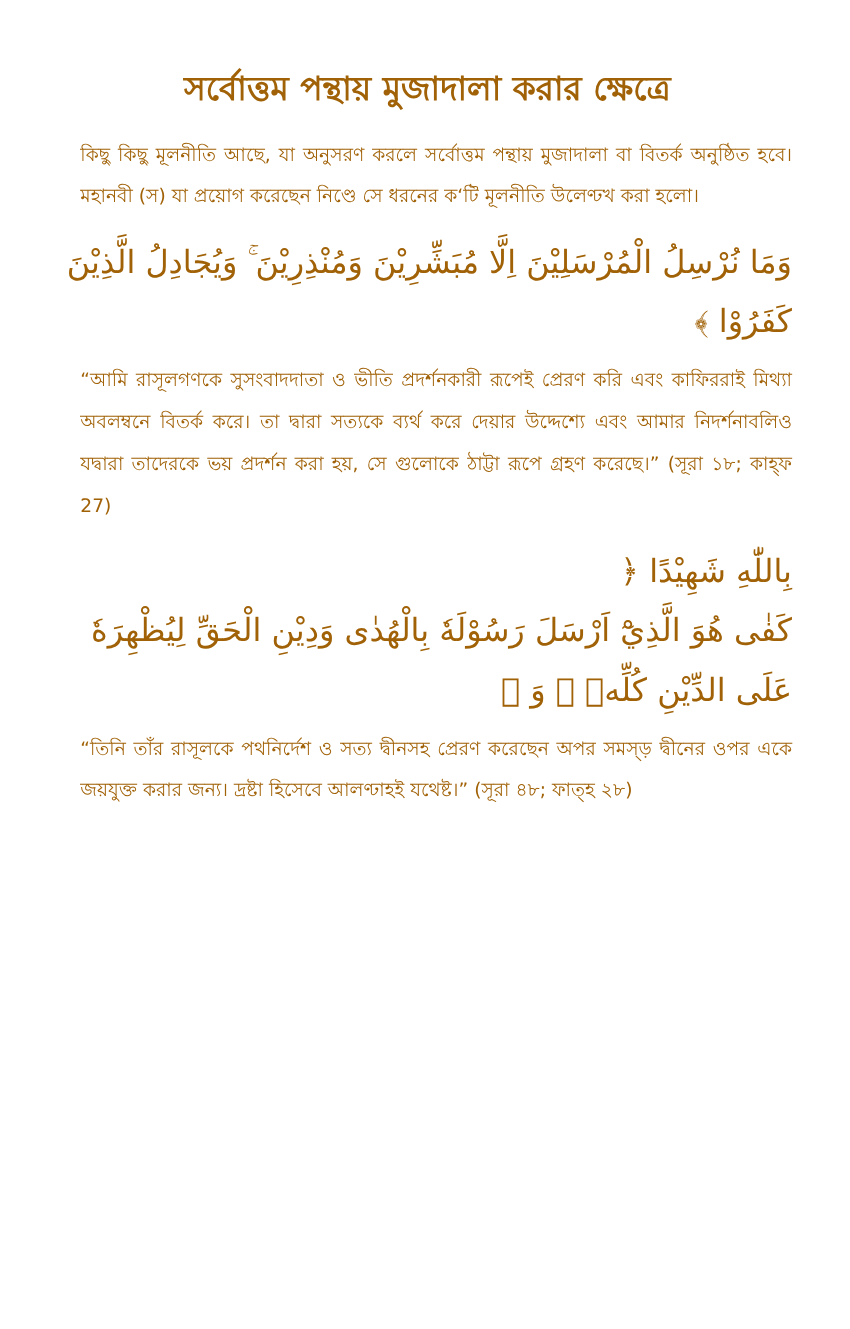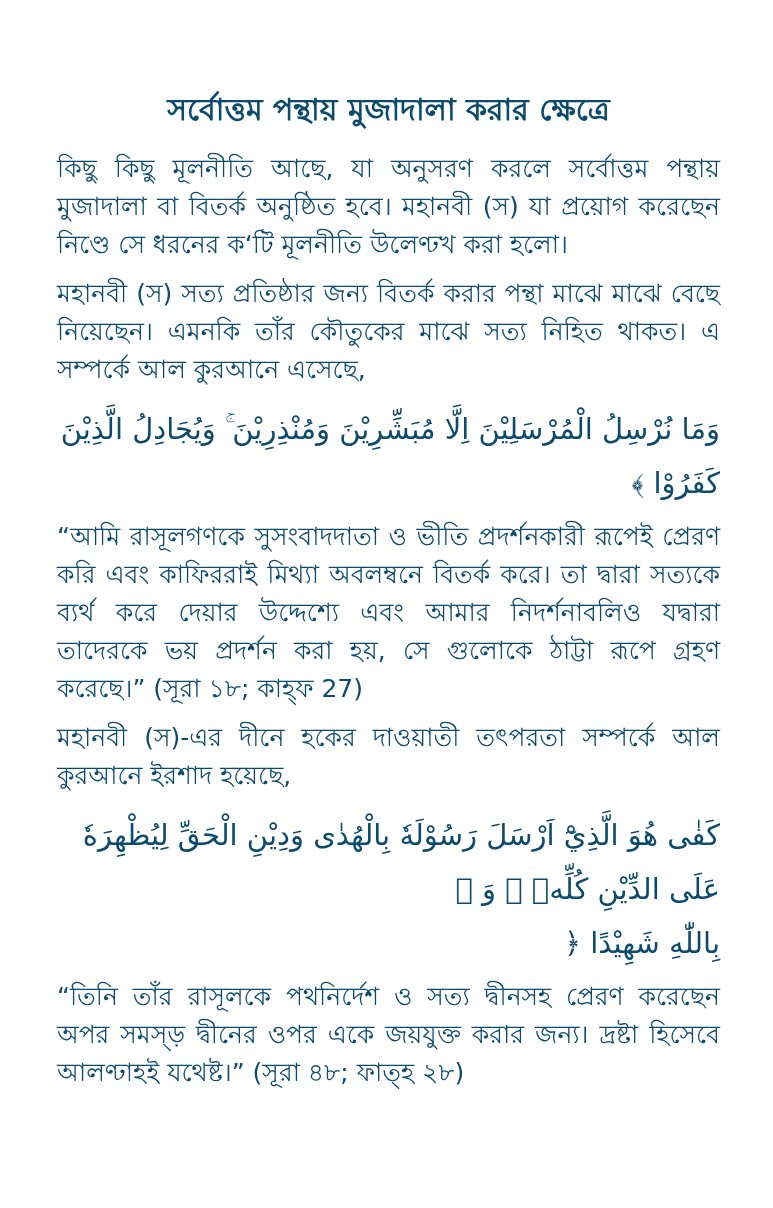--- a/index.html
+++ b/index.html
@@ -1,37 +1,37 @@
 <!DOCTYPE html>
 <html lang="bn"><head>
 <meta charset="utf-8">
 <style>
   html, body { margin:0; padding:0; background:#ffffff; }
   .page {
     position:relative;
     width:773px; height:1208px;
     background:#ffffff;
     box-sizing:border-box;
-    padding:84px 53px 0 57px;
+    padding:56px 53px 0 57px;
     display:flex; flex-direction:column;
     font-family:"DejaVu Sans", sans-serif;
-    color:#0c4a6e;
+    color:#a16207;
     overflow:hidden;
   }
   .title {
     font-size:30px; font-weight:bold;
     text-align:center;
     line-height:52px;
     margin:0 0 14px 0;
   }
   .tline { display:block; }
   .body {
-    font-size:25px; line-height:38px;
+    font-size:17px; line-height:38px;
     text-align:justify; text-justify:inter-word;
-    margin:0 0 11px 0;
+    margin:0 0 11px 16px;
   }
   .heading {
     font-size:25px; font-weight:bold;
     line-height:34px;
     margin:4px 0 12px 0;
   }
   .arabic {
     direction:rtl;
     text-align:right;
     font-size:29px; line-height:54px;
@@ -44,30 +44,28 @@
 
 <div class="page">
 
   <h1 class="title">
     <span class="tline">সর্বোত্তম পন্থায় মুজাদালা করার ক্ষেত্রে</span>
   </h1>
 
   <p class="body">কিছু কিছু মূলনীতি আছে, যা অনুসরণ করলে সর্বোত্তম পন্থায় মুজাদালা বা বিতর্ক অনুষ্ঠিত হবে। মহানবী (স) যা প্রয়োগ করেছেন নিণ্ডে সে ধরনের ক‘টি মূলনীতি উলেণ্ঢখ করা হলো।</p>
 
 
-  <p class="body">মহানবী (স) সত্য প্রতিষ্ঠার জন্য বিতর্ক করার পন্থা মাঝে মাঝে বেছে নিয়েছেন। এমনকি তাঁর কৌতুকের মাঝে সত্য নিহিত থাকত। এ সম্পর্কে আল কুরআনে এসেছে,</p>
 
   <div class="arabic" dir="rtl">
     <span class="aline">وَمَا نُرْسِلُ الْمُرْسَلِيْنَ اِلَّا مُبَشِّرِيْنَ وَمُنْذِرِيْنَ ۚ وَيُجَادِلُ الَّذِيْنَ كَفَرُوْا ﴾</span>
   </div>
 
   <p class="body">“আমি রাসূলগণকে সুসংবাদদাতা ও ভীতি প্রদর্শনকারী রূপেই প্রেরণ করি এবং কাফিররাই মিথ্যা অবলম্বনে বিতর্ক করে। তা দ্বারা সত্যকে ব্যর্থ করে দেয়ার উদ্দেশ্যে এবং আমার নিদর্শনাবলিও যদ্বারা তাদেরকে ভয় প্রদর্শন করা হয়, সে গুলোকে ঠাট্টা রূপে গ্রহণ করেছে।” (সূরা ১৮; কাহ্‌ফ 27)</p>
 
-  <p class="body">মহানবী (স)-এর দীনে হকের দাওয়াতী তৎপরতা সম্পর্কে আল কুরআনে ইরশাদ হয়েছে,</p>
 
   <div class="arabic" dir="rtl">
+    <span class="aline">بِاللّٰهِ شَهِيْدًا ﴿</span>
     <span class="aline">كَفٰى هُوَ الَّذِيْٓ اَرْسَلَ رَسُوْلَهٗ بِالْهُدٰى وَدِيْنِ الْحَقِّ لِيُظْهِرَهٗ عَلَى الدِّيْنِ كُلِّهٖ ۭ وَ ﴾</span>
-    <span class="aline">بِاللّٰهِ شَهِيْدًا ﴿</span>
   </div>
 
   <p class="body">“তিনি তাঁর রাসূলকে পথনির্দেশ ও সত্য দ্বীনসহ প্রেরণ করেছেন অপর সমস্ড় দ্বীনের ওপর একে জয়যুক্ত করার জন্য। দ্রষ্টা হিসেবে আলণ্ঢাহই যথেষ্ট।” (সূরা ৪৮; ফাত্‌হ ২৮)</p>
 
 </div>
 
 </body></html>

